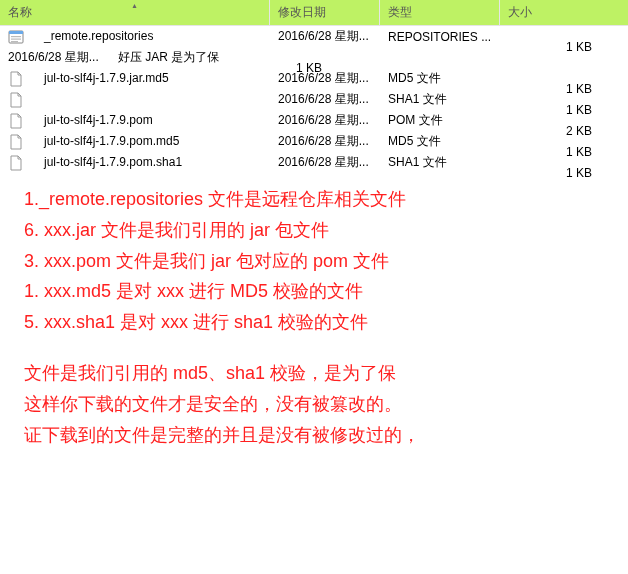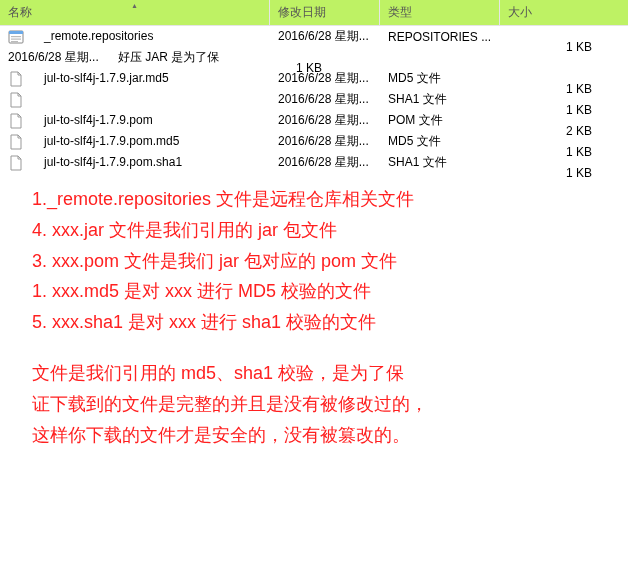--- a/index.html
+++ b/index.html
@@ -50,21 +50,21 @@
     color: #000;
   }
   .cell { padding: 0 8px; overflow: hidden; white-space: nowrap; text-overflow: ellipsis; }
   .cell-name { width: 270px; display: flex; align-items: flex-start; gap: 20px; }
   .cell-date { width: 110px; }
   .cell-type { width: 120px; }
   .cell-size { width: 100px; text-align: right; margin-top: 20px; }
   .icon { width: 16px; height: 16px; flex-shrink: 0; display: inline-flex; align-items: center; justify-content: center; }
   .icon svg { width: 16px; height: 16px; }
   .annotations {
-    padding: 10px 32px;
+    padding: 10px 24px;
     font-size: 18px;
     line-height: 1.6;
     color: #ff2020;
     font-family: "Microsoft YaHei", sans-serif;
   }
   .annotations p { margin: 2px 0; }
   .ann-gap { height: 18px; }
 </style>
 </head>
 <body>
@@ -174,21 +174,21 @@
         <span>jul-to-slf4j-1.7.9.pom.sha1</span>
       </div>
       <div class="cell cell-date">2016/6/28 星期...</div>
       <div class="cell cell-type">SHA1 文件</div>
       <div class="cell cell-size">1 KB</div>
     </div>
   </div>
 
 <div class="annotations">
   <p>1._remote.repositories 文件是远程仓库相关文件</p>
-  <p>4. xxx.jar 文件是我们引用的 jar 包文件</p>
+  <p>6. xxx.jar 文件是我们引用的 jar 包文件</p>
   <p>3. xxx.pom 文件是我们 jar 包对应的 pom 文件</p>
   <p>1. xxx.md5 是对 xxx 进行 MD5 校验的文件</p>
   <p>5. xxx.sha1 是对 xxx 进行 sha1 校验的文件</p>
   <div class="ann-gap"></div>
   <p>文件是我们引用的 md5、sha1 校验，是为了保</p>
+  <p>这样你下载的文件才是安全的，没有被篡改的。</p>
   <p>证下载到的文件是完整的并且是没有被修改过的，</p>
-  <p>这样你下载的文件才是安全的，没有被篡改的。</p>
 </div>
 
 </body></html>

